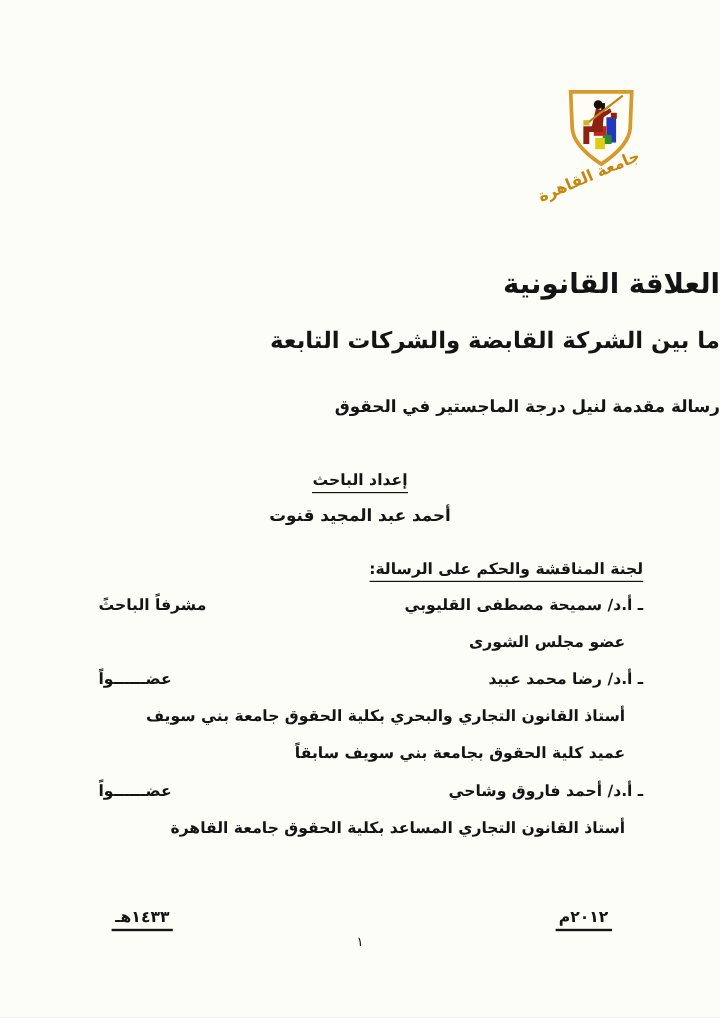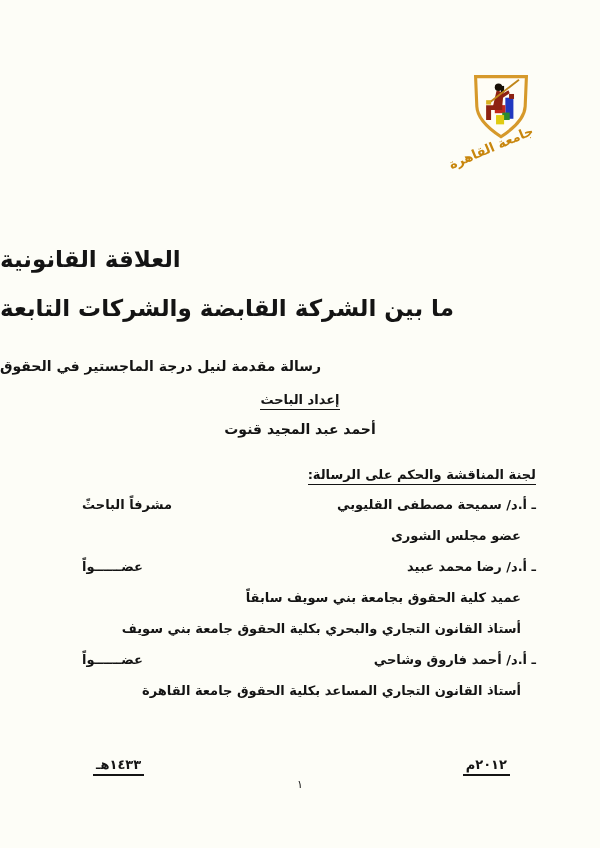--- a/index.html
+++ b/index.html
@@ -29,23 +29,23 @@
   }
 
   
   .org-lines {
     position:absolute; top:165px; right:47px;
     text-align:right; font-size:12px; font-weight:bold;
   }
   .org-lines .line { line-height:25px; white-space:nowrap; }
 
   
-  .title-block { position:absolute; top:246px; left:0; right:0; text-align:left; font-weight:bold; }
+  .title-block { position:absolute; top:224px; left:0; right:0; text-align:right; font-weight:bold; }
   .title-line1 { font-size:23px; line-height:1.2; }
-  .title-line2 { font-size:23px; line-height:1.2; margin-top:21px; }
+  .title-line2 { font-size:19px; line-height:1.2; margin-top:21px; }
   .subtitle    { font-size:14px; margin-top:36px; }
 
   
   .researcher { position:absolute; top:389px; left:0; right:0; text-align:center; font-weight:bold; }
   .researcher-heading {
     display:inline-block; font-size:13px;
     border-bottom:1.5px solid #141414; padding-bottom:2px;
   }
   .researcher-name { font-size:14px; margin-top:11px; }
 
@@ -122,22 +122,22 @@
     <div class="c-row">
       <span>ـ أ.د/ سميحة مصطفى القليوبي</span>
       <span class="c-role">مشرفاً الباحثً</span>
     </div>
     <div class="c-desc">عضو مجلس الشورى</div>
 
     <div class="c-row">
       <span>ـ أ.د/ رضا محمد عبيد</span>
       <span class="c-role">عضــــــواً</span>
     </div>
+    <div class="c-desc">أستاذ القانون التجاري والبحري بكلية الحقوق جامعة بني سويف</div>
     <div class="c-desc">عميد كلية الحقوق بجامعة بني سويف سابقاً</div>
-    <div class="c-desc">أستاذ القانون التجاري والبحري بكلية الحقوق جامعة بني سويف</div>
 
     <div class="c-row">
       <span>ـ أ.د/ أحمد فاروق وشاحي</span>
       <span class="c-role">عضــــــواً</span>
     </div>
     <div class="c-desc">أستاذ القانون التجاري المساعد بكلية الحقوق جامعة القاهرة</div>
   </div>
 
   <div class="date date-gregorian">٢٠١٢م</div>
   <div class="date date-hijri">١٤٣٣هـ</div>

